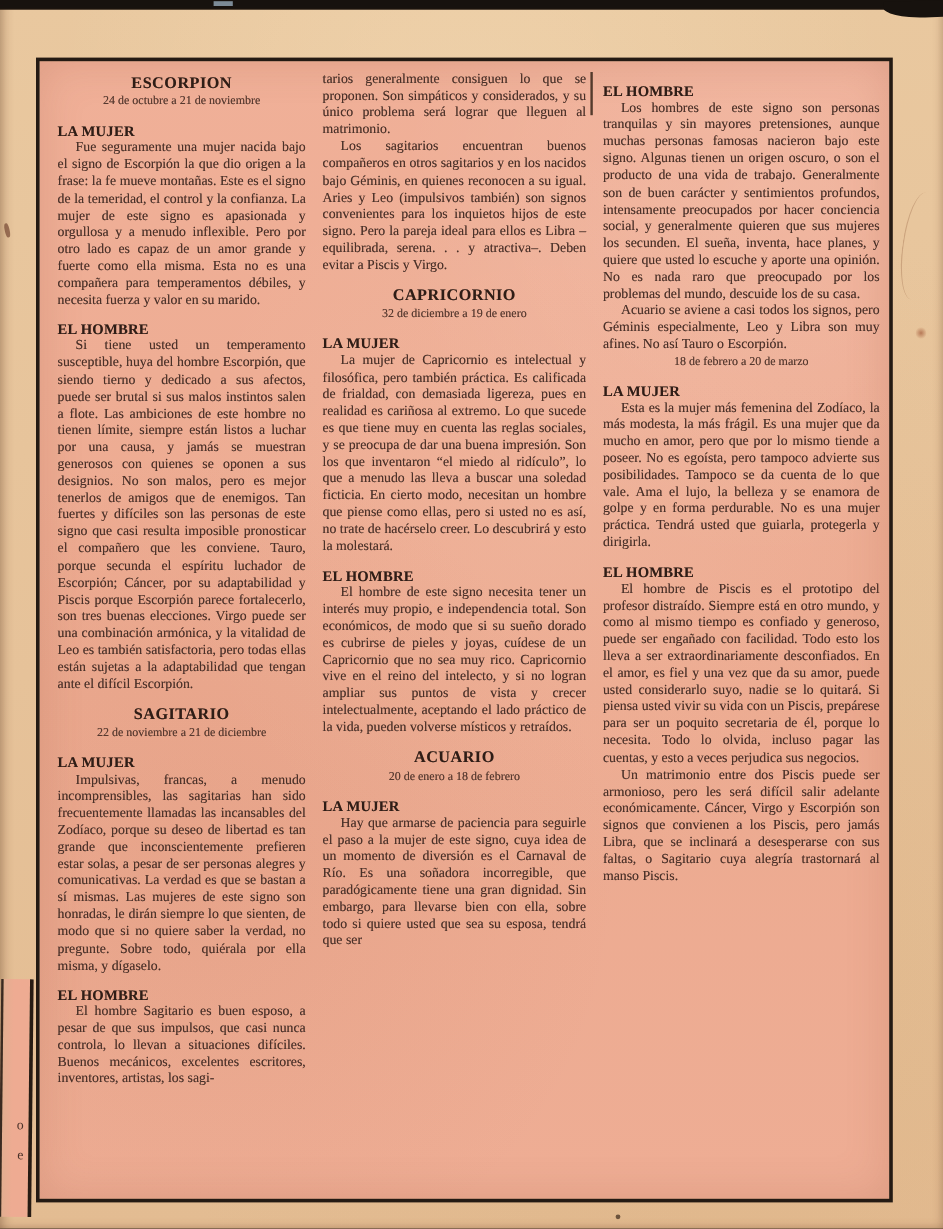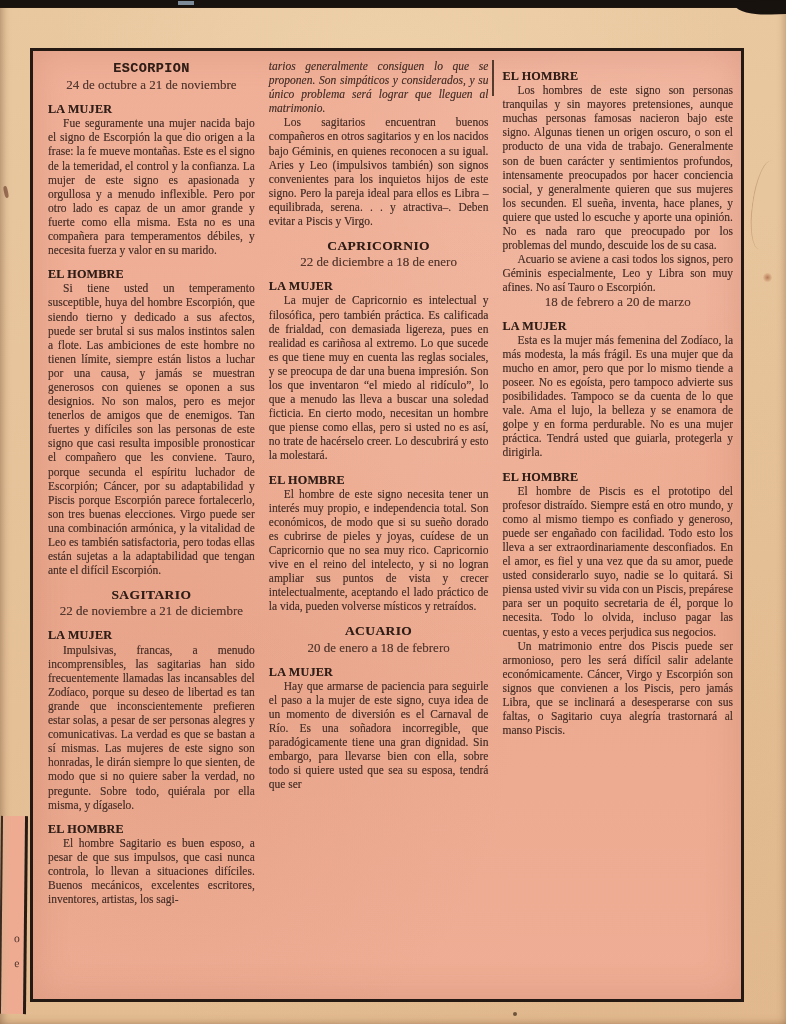--- a/index.html
+++ b/index.html
@@ -107,41 +107,41 @@
   .col-3{ width:233px; }
 
   .sec-title{
     margin:11px 0 2px;
     text-align:center;
     font-size:13.5px; font-weight:bold;
     letter-spacing:0.4px;
     color:#2f1d16;
     text-indent:0;
   }
-  .col > .sec-title:first-child{ margin-top:3px;font-family:Liberation Mono, monospace; }
+  .col > .sec-title:first-child{ margin-top:3px; }
   .sec-date{
     margin:0 0 5px;
     text-align:center;
-    font-size:13px;
+    font-size:10px;
     color:#55382e;
     text-indent:0;
   }
   .subhead{
     margin:10px 0 0;
     font-size:12.2px; font-weight:bold;
     letter-spacing:0.2px;
     color:#2f1d16;
     text-align:left;
     text-indent:0;
   }
   .para{
     margin:0;
     text-indent:15px;
   }
-  .para.cont{ text-indent:0;font-style:italic; }
+  .para.cont{ text-indent:0; }
 </style>
 </head>
 <body>
 
 <div class="scan">
 
   <div class="strip-top"></div>
   <div class="strip-notch"></div>
   <div class="corner-blob"></div>
 
@@ -164,21 +164,21 @@
       <h3 class="subhead">LA MUJER</h3>
       <p class="para">Impulsivas, francas, a menudo incomprensibles, las sagitarias han sido frecuentemente llamadas las incansables del Zodíaco, porque su deseo de libertad es tan grande que inconscientemente prefieren estar solas, a pesar de ser personas alegres y comunicativas. La verdad es que se bastan a sí mismas. Las mujeres de este signo son honradas, le dirán siempre lo que sienten, de modo que si no quiere saber la verdad, no pregunte. Sobre todo, quiérala por ella misma, y dígaselo.</p>
       <h3 class="subhead">EL HOMBRE</h3>
       <p class="para">El hombre Sagitario es buen esposo, a pesar de que sus impulsos, que casi nunca controla, lo llevan a situaciones difíciles. Buenos mecánicos, excelentes escritores, inventores, artistas, los sagi-</p>
     </div>
 
     <div class="col col-2">
       <p class="para cont">tarios generalmente consiguen lo que se proponen. Son simpáticos y considerados, y su único problema será lograr que lleguen al matrimonio.</p>
       <p class="para">Los sagitarios encuentran buenos compañeros en otros sagitarios y en los nacidos bajo Géminis, en quienes reconocen a su igual. Aries y Leo (impulsivos también) son signos convenientes para los inquietos hijos de este signo. Pero la pareja ideal para ellos es Libra –equilibrada, serena. . . y atractiva–. Deben evitar a Piscis y Virgo.</p>
       <h2 class="sec-title">CAPRICORNIO</h2>
-      <p class="sec-date">22 de diciembre a 18 de enero</p>
+      <p class="sec-date">32 de diciembre a 19 de enero</p>
       <h3 class="subhead">LA MUJER</h3>
       <p class="para">La mujer de Capricornio es intelectual y filosófica, pero también práctica. Es calificada de frialdad, con demasiada ligereza, pues en realidad es cariñosa al extremo. Lo que sucede es que tiene muy en cuenta las reglas sociales, y se preocupa de dar una buena impresión. Son los que inventaron “el miedo al ridículo”, lo que a menudo las lleva a buscar una soledad ficticia. En cierto modo, necesitan un hombre que piense como ellas, pero si usted no es así, no trate de hacérselo creer. Lo descubrirá y esto la molestará.</p>
       <h3 class="subhead">EL HOMBRE</h3>
       <p class="para">El hombre de este signo necesita tener un interés muy propio, e independencia total. Son económicos, de modo que si su sueño dorado es cubrirse de pieles y joyas, cuídese de un Capricornio que no sea muy rico. Capricornio vive en el reino del intelecto, y si no logran ampliar sus puntos de vista y crecer intelectualmente, aceptando el lado práctico de la vida, pueden volverse místicos y retraídos.</p>
       <h2 class="sec-title">ACUARIO</h2>
       <p class="sec-date">20 de enero a 18 de febrero</p>
       <h3 class="subhead">LA MUJER</h3>
       <p class="para">Hay que armarse de paciencia para seguirle el paso a la mujer de este signo, cuya idea de un momento de diversión es el Carnaval de Río. Es una soñadora incorregible, que paradógicamente tiene una gran dignidad. Sin embargo, para llevarse bien con ella, sobre todo si quiere usted que sea su esposa, tendrá que ser</p>
     </div>
 

